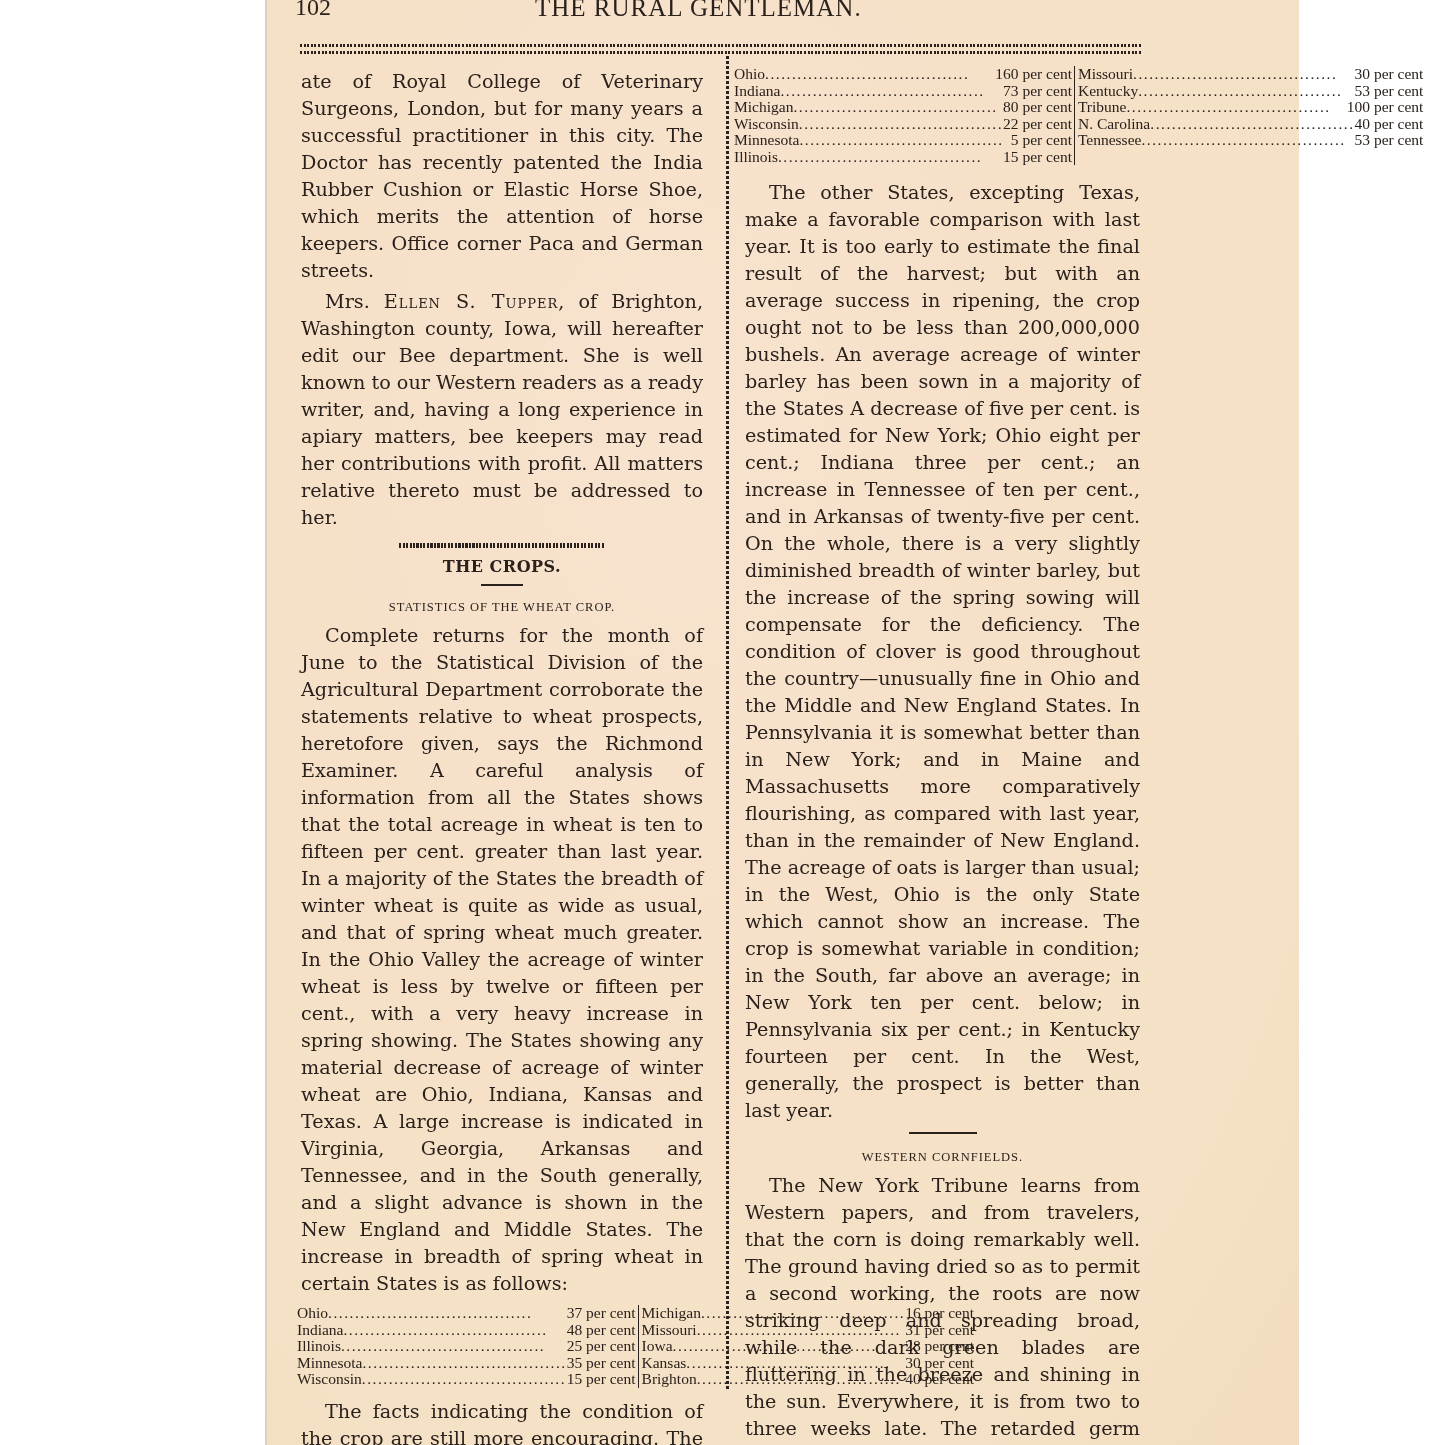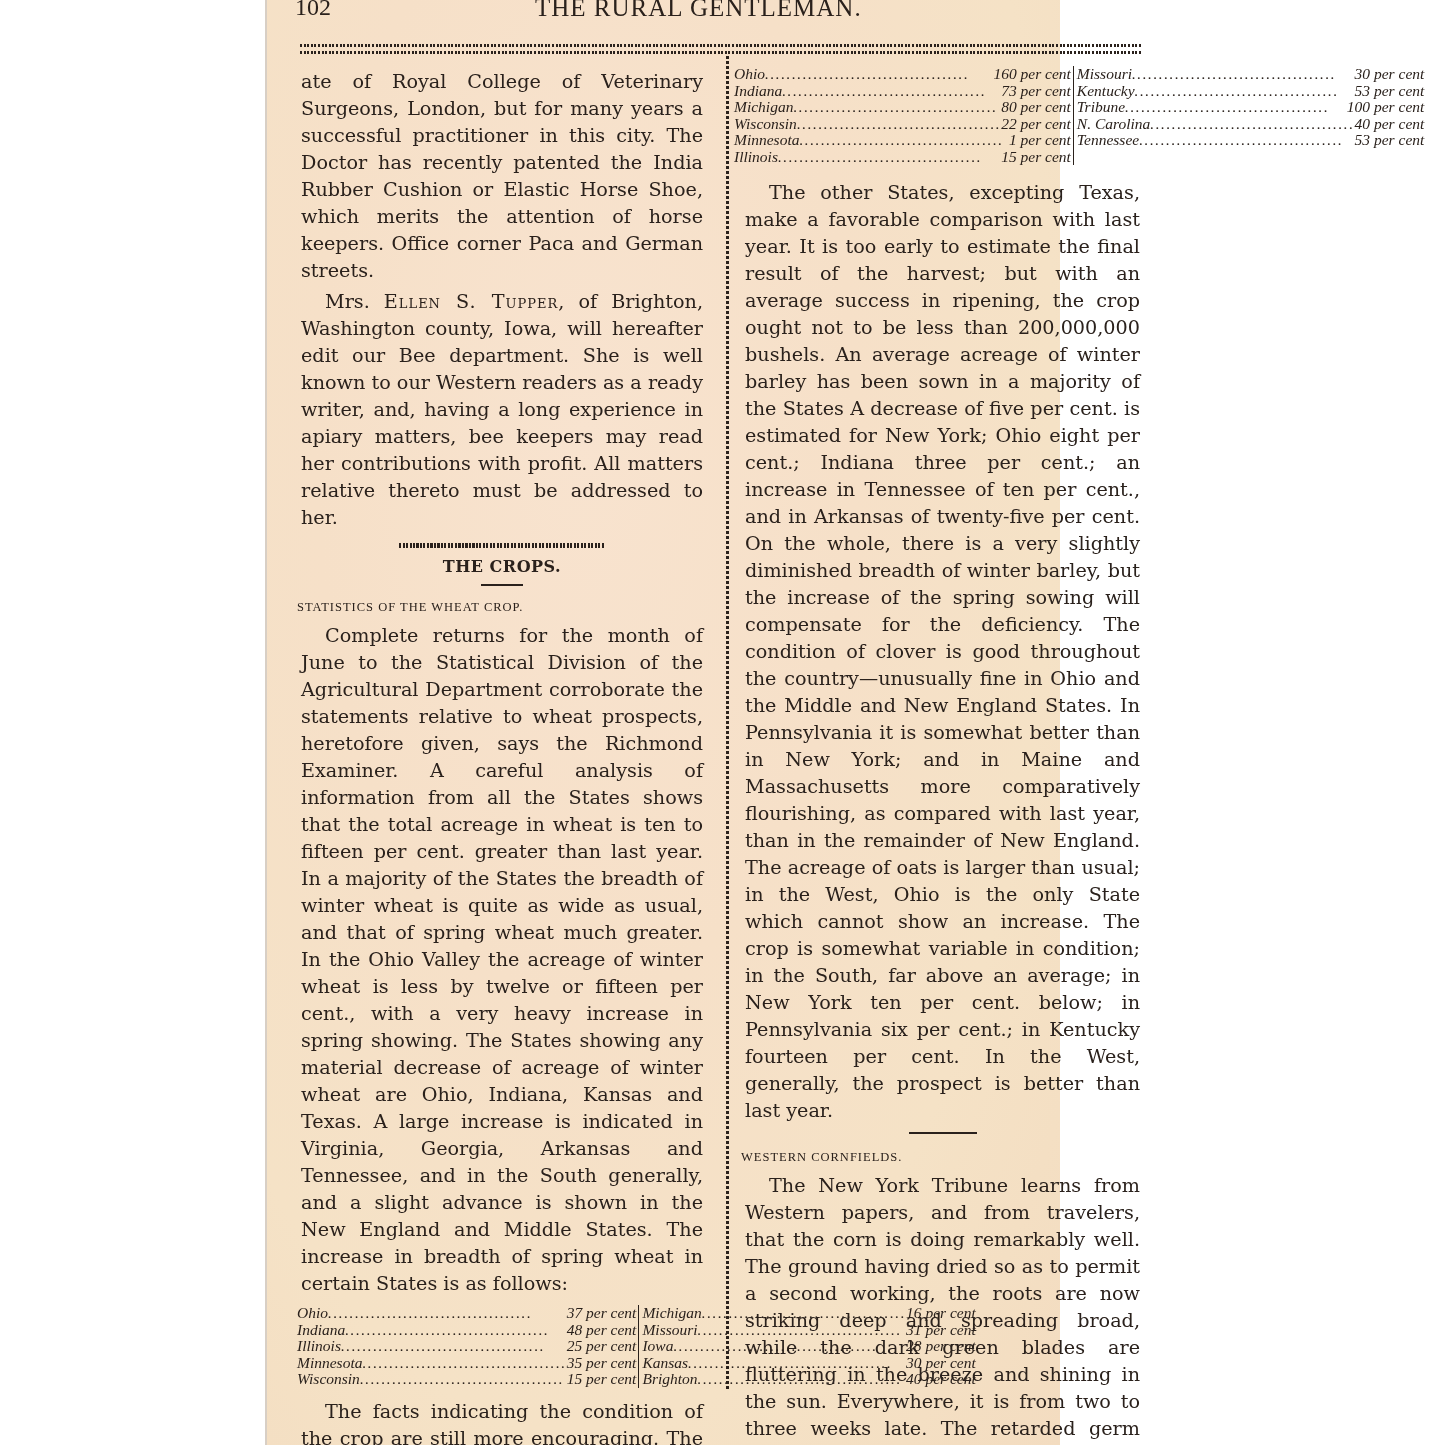--- a/index.html
+++ b/index.html
@@ -1,18 +1,18 @@
 <!DOCTYPE html>
 <html><head>
   <meta charset="utf-8">
   <style>
     html, body { margin: 0; padding: 0; background: #ffffff; }
     body { width: 1445px; height: 1445px; position: relative; overflow: hidden; }
     .page {
-      position: absolute; left: 265px; top: 0; width: 795px; height: 1445px;
+      position: absolute; left: 265px; top: 0; width: 1034px; height: 1445px;
       background: radial-gradient(ellipse at 40% 30%, #f8e3cf 0%, #f6e0c8 40%, #f5e2c6 70%, #f3dcc0 100%);
       border-left: 2px solid #d8cfc5;
       box-sizing: border-box;
       font-family: "DejaVu Serif", "Liberation Serif", serif;
       color: #2a211c;
     }
     .header {
       position: absolute; left: 28px; top: -6px; width: 850px; height: 34px;
     }
     .page-num {
@@ -47,31 +47,31 @@
       width: 206px; height: 5px; margin: 12px auto 6px auto;
       background-image: repeating-linear-gradient(90deg, #2a211c 0 2px, transparent 2px 3.5px);
     }
     .section-title {
       text-align: center; font-size: 16px; font-weight: bold; letter-spacing: 0.5px; line-height: 26px;
       font-family: "DejaVu Serif", serif;
     }
     .short-rule { width: 42px; height: 2px; background: #2a211c; margin: 4px auto 10px auto; }
     .long-short-rule { width: 68px; height: 2px; background: #2a211c; margin: 8px auto 12px auto; }
     .subhead {
-      font-size: 12.5px; letter-spacing: 1px; line-height: 22px;
+      text-align: center; font-size: 12.5px; letter-spacing: 1px; line-height: 22px;
       font-family: "Liberation Serif", serif;
     }
     .stat-table {
       display: flex; font-size: 15.5px; line-height: 16.5px;
       font-family: "Liberation Serif", serif; margin: 8px 0 10px 0;
     }
     .stat-table .half { flex: 1; }
     .stat-table .half.left { border-right: 1.5px solid #2a211c; padding-right: 2px; }
     .stat-table .half.right { padding-left: 3px; }
-    .stat-row { display: flex; white-space: nowrap; font-style: italic; }
+    .stat-row { display: flex; white-space: nowrap; }
     .stat-row .state { }
     .stat-row .dots { flex: 1; overflow: hidden; letter-spacing: 1.5px; }
     .stat-row .dots::before { content: "......................................"; }
     .stat-row .val { text-align: center; }
     .table-top {
       position: absolute; left: 467px; top: 66px; width: 410px;
     }
     .table-top .stat-table { margin: 0; }
   </style>
 </head>
@@ -181,21 +181,21 @@
             <span class="val">80 per cent</span>
           </div>
         <div class="stat-row">
             <span class="state">Wisconsin</span>
             <span class="dots"></span>
             <span class="val">22 per cent</span>
           </div>
         <div class="stat-row">
             <span class="state">Minnesota</span>
             <span class="dots"></span>
-            <span class="val"> 1 per cent</span>
+            <span class="val"> 5 per cent</span>
           </div>
         <div class="stat-row">
             <span class="state">Illinois </span>
             <span class="dots"></span>
             <span class="val">15 per cent</span>
           </div>
       </div>
       <div class="half right">
         <div class="stat-row">
             <span class="state">Missouri</span>

